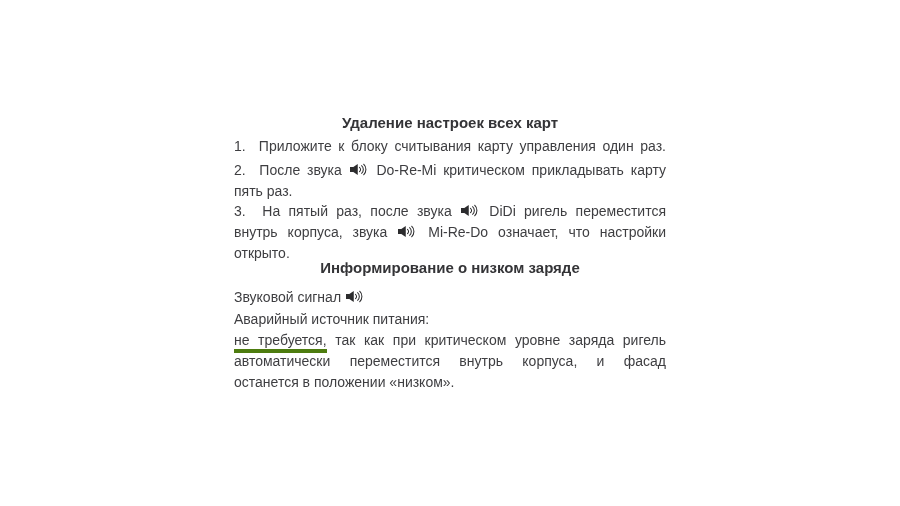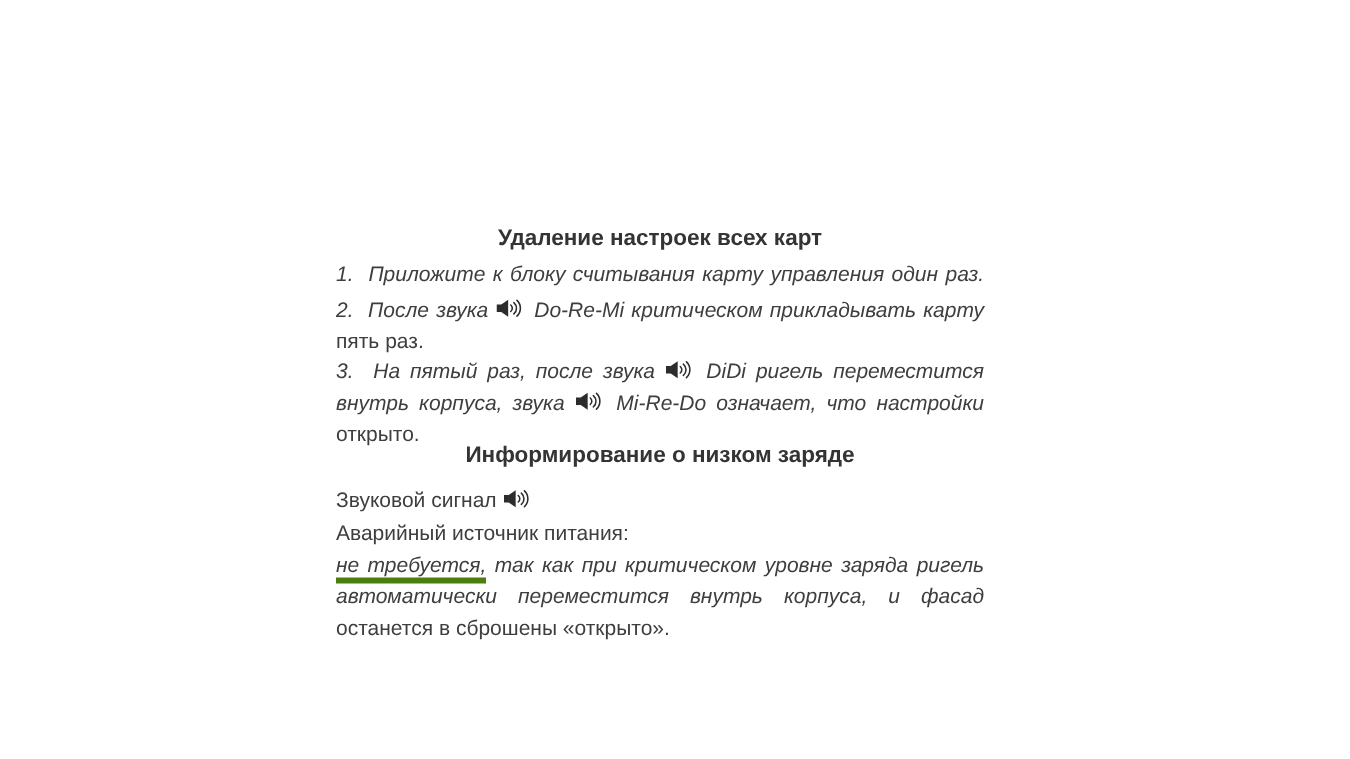--- a/index.html
+++ b/index.html
@@ -2,23 +2,23 @@
 <html><head>
 <meta charset="utf-8">
 <style>
   html,body{margin:0;padding:0;}
   body{
     width:900px;height:506px;position:relative;overflow:hidden;
     background:#ffffff;
     font-family:"Liberation Sans","DejaVu Sans",sans-serif;
     color:#3e3e41;
   }
-  .blk{position:absolute;left:224px;width:432px;margin-top:36px;}
+  .blk{position:absolute;left:234px;width:432px;}
   .ln{font-size:14px;line-height:21px;}
-  .j{text-align:justify;text-align-last:justify;font-style:italic;}
+  .j{text-align:justify;text-align-last:justify;}
   .hd{font-weight:bold;font-size:15px;line-height:21px;text-align:center;color:#343437;}
   .u{border-bottom:4px solid #4d7c0f;padding-bottom:1px;}
   .spk{display:inline-block;vertical-align:-1px;margin:0 1px;}
   .spk svg{display:block;}
 </style>
 </head>
 <body>
 
 <div>
 
@@ -115,17 +115,17 @@
       <span>Аварийный источник питания:</span>
     </div>
     <div class="ln j">
       <span class="u">не требуется,</span>
       <span>так как при критическом уровне заряда ригель</span>
     </div>
     <div class="ln j">
       <span>автоматически переместится внутрь корпуса, и фасад</span>
     </div>
     <div class="ln">
-      <span>останется в сброшены «открыто».</span>
+      <span>останется в положении «низком».</span>
     </div>
   </div>
 
 </div>
 
 </body></html>

